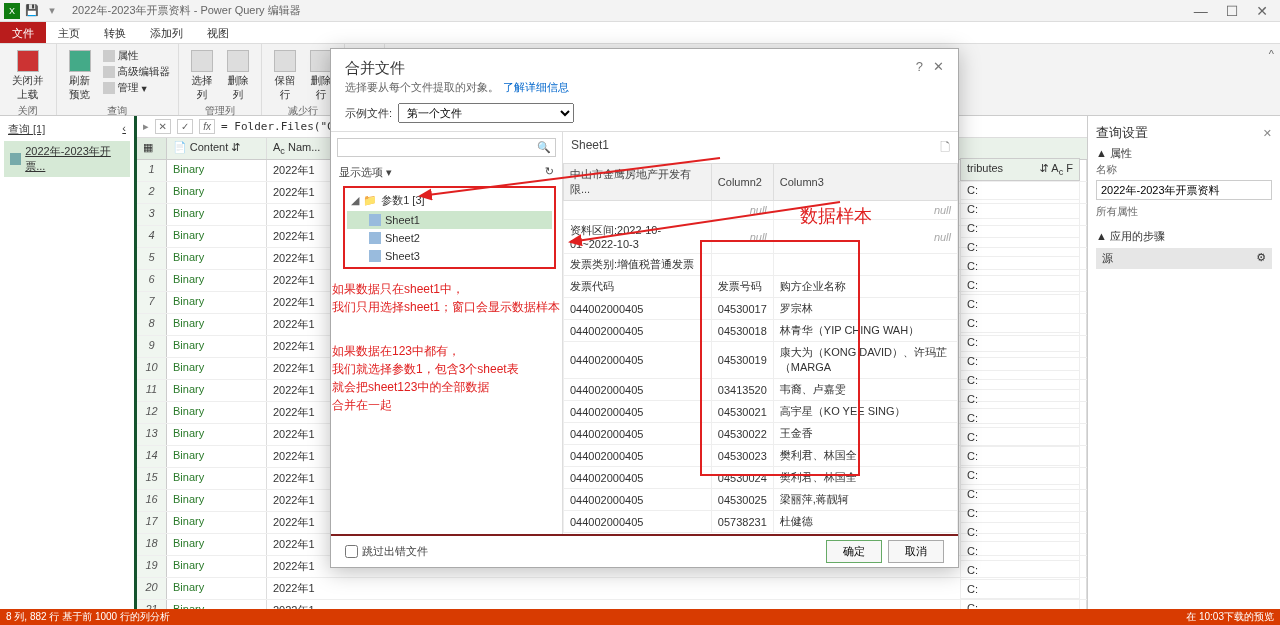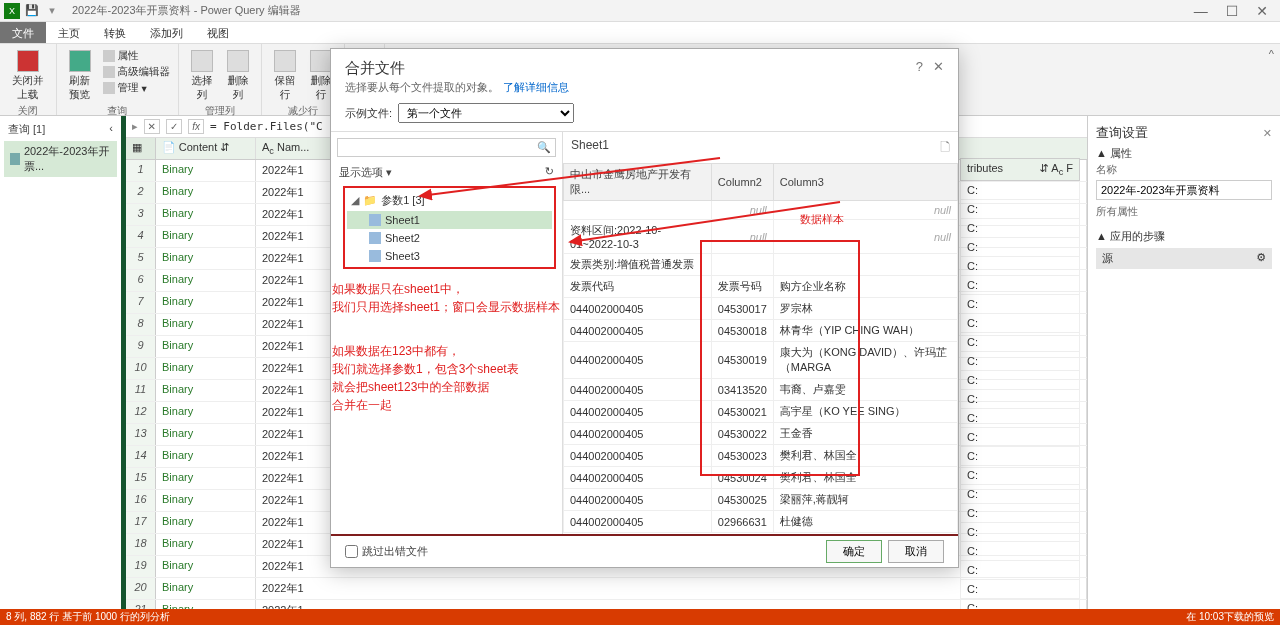--- a/index.html
+++ b/index.html
@@ -5,32 +5,32 @@
 * { margin: 0; padding: 0; box-sizing: border-box; font-family: "Microsoft YaHei", sans-serif; }
 body { background: #fff; font-size: 11px; color: #333; width: 1280px; height: 625px; overflow: hidden; position: relative; }
 .titlebar { height: 22px; background: #f3f3f3; display: flex; align-items: center; padding: 0 4px; border-bottom: 1px solid #ddd; }
 .titlebar .qat { display: flex; gap: 4px; align-items: center; }
 .titlebar .qat-icon { width: 16px; height: 16px; display: inline-flex; align-items: center; justify-content: center; }
 .titlebar .title-text { margin-left: 12px; color: #666; font-size: 11px; }
 .titlebar .win-controls { margin-left: auto; display: flex; gap: 18px; font-size: 14px; color: #666; padding-right: 8px; }
 .win-controls span { cursor: default; }
 .menutabs { height: 22px; background: #fff; display: flex; align-items: stretch; border-bottom: 1px solid #ddd; }
 .menutabs .tab { padding: 4px 12px; font-size: 11px; color: #333; }
-.menutabs .tab.file { background: #737373; color: #fff; font-family: Liberation Serif, serif; }
+.menutabs .tab.file { background: #b91c1c; color: #fff; font-family: Liberation Serif, serif; }
 .ribbon { height: 72px; background: #f3f3f3; display: flex; border-bottom: 1px solid #ccc; position: relative; }
 .ribbon-collapse { position: absolute; right: 6px; top: 4px; font-size: 11px; color: #666; }
 .rgroup { padding: 4px 8px; border-right: 1px solid #ddd; display: flex; flex-direction: column; }
 .rgroup .rtop { flex: 1; display: flex; align-items: flex-start; gap: 6px; }
 .rgroup .rlabel { font-size: 10px; color: #666; text-align: center; }
 .rbtn { display: flex; flex-direction: column; align-items: center; gap: 2px; font-size: 10.5px; padding: 2px 4px; }
 .rbtn-icon { width: 22px; height: 22px; background: #ddd; border: 1px solid #bbb; }
 .rmini { font-size: 10.5px; color: #333; padding: 1px 0; display: flex; align-items: center; gap: 3px; }
 .rmini .mi { width: 12px; height: 12px; background: #ccc; }
 .main { display: flex; height: 493px; }
-.left-pane { width: 126px; border-right: 5px solid #14532d; background: #fff; padding: 4px; }
+.left-pane { width: 137px; border-right: 3px solid #14532d; background: #fff; padding: 4px; text-decoration: underline; }
 .left-pane .hdr { font-size: 11px; color: #444; padding: 2px 4px; display: flex; justify-content: space-between; }
 .left-pane .qitem { background: #d6e9d6; padding: 3px 6px; margin-top: 2px; font-size: 11px; display: flex; align-items: center; gap: 4px; }
 .center { flex: 1; position: relative; display: flex; flex-direction: column; }
 .formula-row { height: 22px; display: flex; align-items: center; border-bottom: 1px solid #ddd; padding: 0 6px; gap: 6px; }
 .formula-row .fbox { border: 1px solid #ccc; padding: 1px 3px; font-size: 10px; color: #666; }
 .formula-row .ftext { font-family: Consolas, monospace; font-size: 11px; color: #333; }
 .grid-area { flex: 1; overflow: hidden; background: #fff; }
 .grid-head { display: flex; background: #eaf2ea; border-bottom: 1px solid #ccc; }
 .grid-head .cell, .grid-row .cell { padding: 3px 6px; border-right: 1px solid #ddd; font-size: 11px; }
 .grid-head .rownum-cell { width: 30px; background: #e0ebe0; border-right: 1px solid #ccc; }
@@ -503,41 +503,41 @@
                 <td>04530024</td>
                 <td>樊利君、林国全</td>
               </tr>
               <tr>
                 <td>044002000405</td>
                 <td>04530025</td>
                 <td>梁丽萍,蒋靓轲</td>
               </tr>
               <tr>
                 <td>044002000405</td>
-                <td>02966631</td>
+                <td>05738231</td>
                 <td>杜健德</td>
               </tr>
             </tbody>
           </table>
       </div>
     </div>
   </div>
   <div class="dialog-foot">
     <label>
         <input type="checkbox" style="">
         <span>跳过出错文件</span>
       </label>
     <div class="btns">
       <button class="primary">确定</button>
       <button>取消</button>
     </div>
   </div>
 </div>
 
-<div class="annot" style="left:800px;top:212px;font-size:11px">数据样本</div>
+<div class="annot" style="left:800px;top:204px;font-size:18px">数据样本</div>
 <div class="annot-box" style="left:700px;top:240px;width:160px;height:236px"></div>
 <div class="annot" style="left:332px;top:280px;line-height:1.5">
   <div>如果数据只在sheet1中，</div>
     <div>我们只用选择sheet1；窗口会显示数据样本</div>
 </div>
 <div class="annot" style="left:332px;top:342px;line-height:1.5">
   <div>如果数据在123中都有，</div>
     <div>我们就选择参数1，包含3个sheet表</div>
     <div>就会把sheet123中的全部数据</div>
     <div>合并在一起</div>

